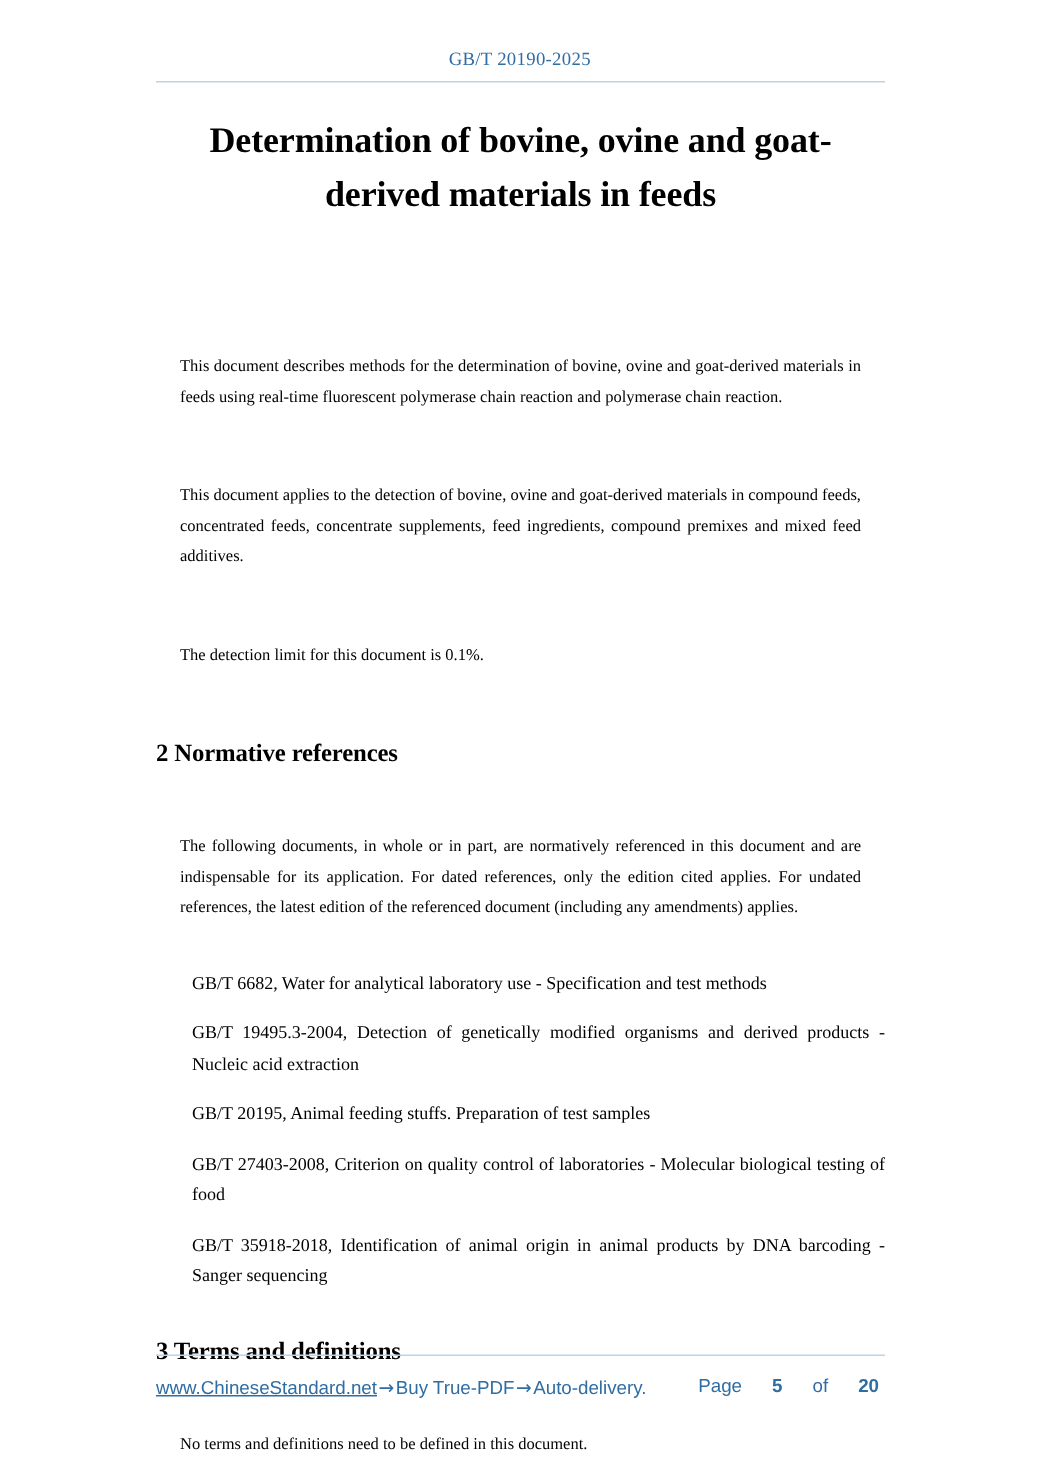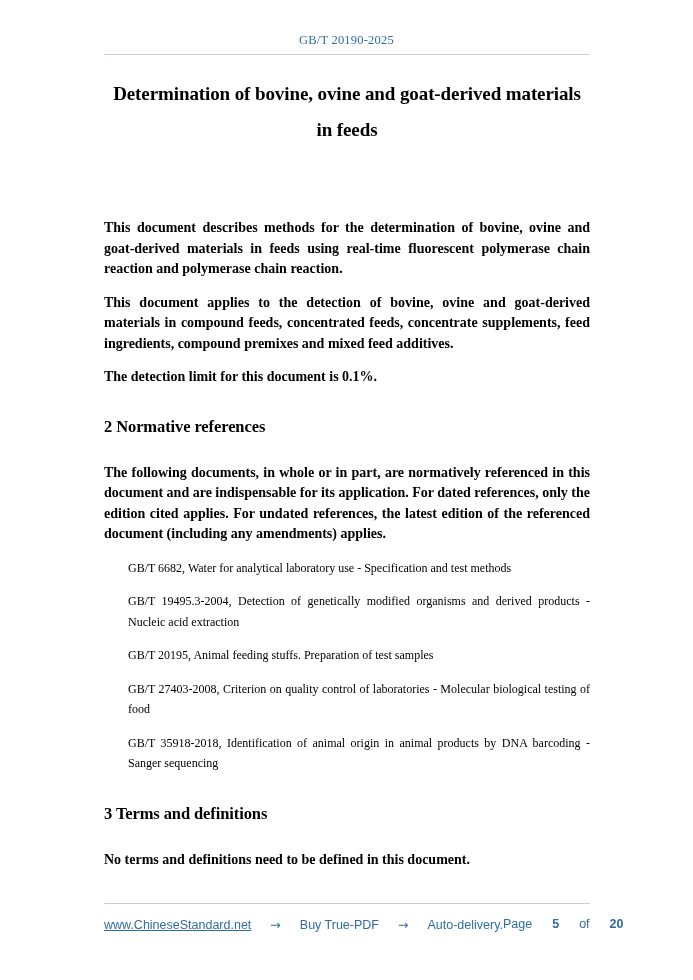--- a/index.html
+++ b/index.html
@@ -50,46 +50,45 @@
 
   
   .content {
     position: absolute;
     top: 76px;
     left: 104px;
     width: 486px;
   }
 
   .doc-title {
-    font-size: 19px;
+    font-size: 24px;
     font-weight: bold;
     text-align: center;
     line-height: 36px;
     margin: 0 0 2px 0;
     letter-spacing: -0.1px;
   }
 
   h2.section-heading {
     font-size: 16.5px;
     font-weight: bold;
     margin: 0;
     padding: 0;
     line-height: 20px;
     letter-spacing: -0.1px;
   }
 
   p.body-text {
-    font-size: 14px;
+    font-size: 11px;
     line-height: 20.5px;
     text-align: justify;
     text-justify: inter-word;
-    margin: 0;
+    margin: 16px;
     padding: 0;
     hyphens: none;
-    font-weight: bold;
   }
 
   p.ref-item {
     font-size: 12px;
     line-height: 20.5px;
     text-align: justify;
     text-justify: inter-word;
     margin: 0 0 0 24px;
     padding: 0;
   }
@@ -120,21 +119,21 @@
     font-size: 12.5px;
     color: #2f6da3;
     display: flex;
     align-items: center;
     justify-content: space-between;
     white-space: nowrap;
   }
   .footer-left {
     display: flex;
     align-items: baseline;
-    gap: 19px;
+    gap: 1px;
   }
   .footer-link {
     color: #2f6da3;
     text-decoration: underline;
   }
   .footer-arrow {
     font-family: "DejaVu Sans", sans-serif;
     font-size: 12.5px;
   }
   .footer-right {

